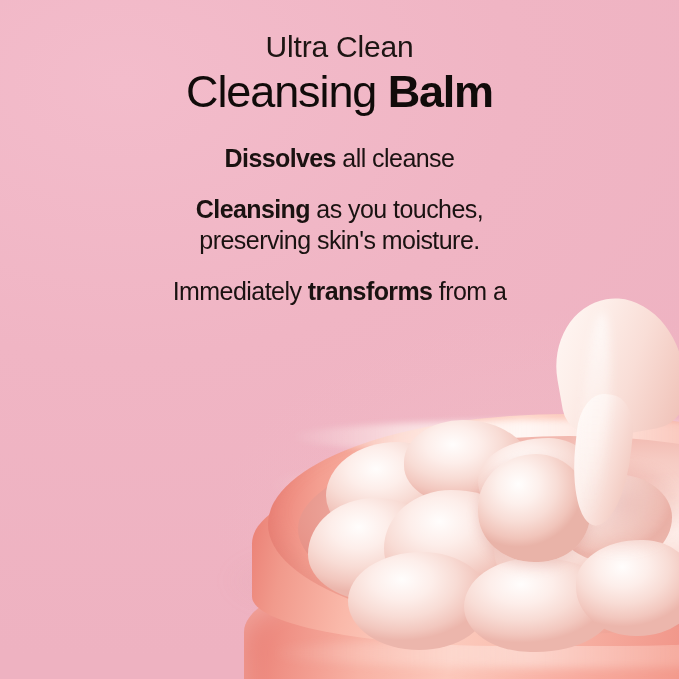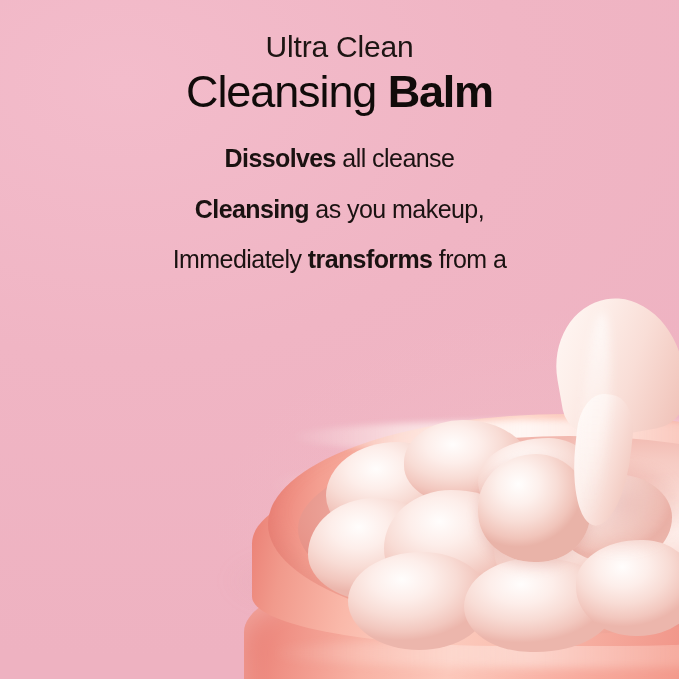--- a/index.html
+++ b/index.html
@@ -436,20 +436,20 @@
   <div class="text-zone">
 
     <p class="eyebrow">Ultra Clean</p>
 
     <h1 class="headline"><span>Cleansing </span><span class="hl-strong">Balm</span></h1>
 
     <ul class="benefits">
 
       <li class="benefit"><b>Dissolves</b><span> all cleanse</span><br></li>
 
-      <li class="benefit"><b>Cleansing</b><span> as you makeup,</span><br></li>
+      <li class="benefit"><b>Cleansing</b><span> as you touches,</span><br><span>preserving skin's moisture.</span></li>
 
       <li class="benefit b-wide"><span>Immediately </span><b>transforms</b><span> from a</span><br><br></li>
 
     </ul>
   </div>
 
 </div>
 
 </body></html>

